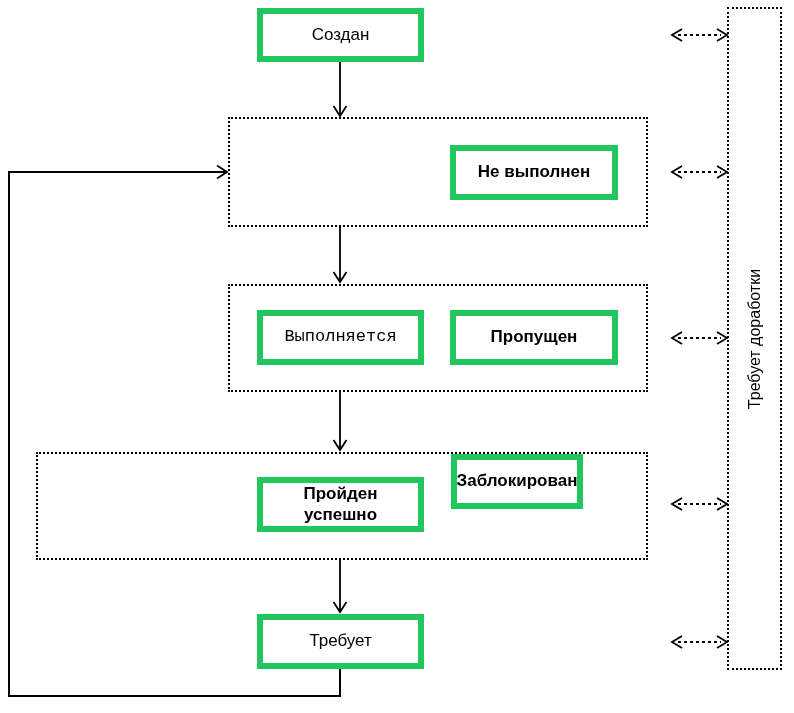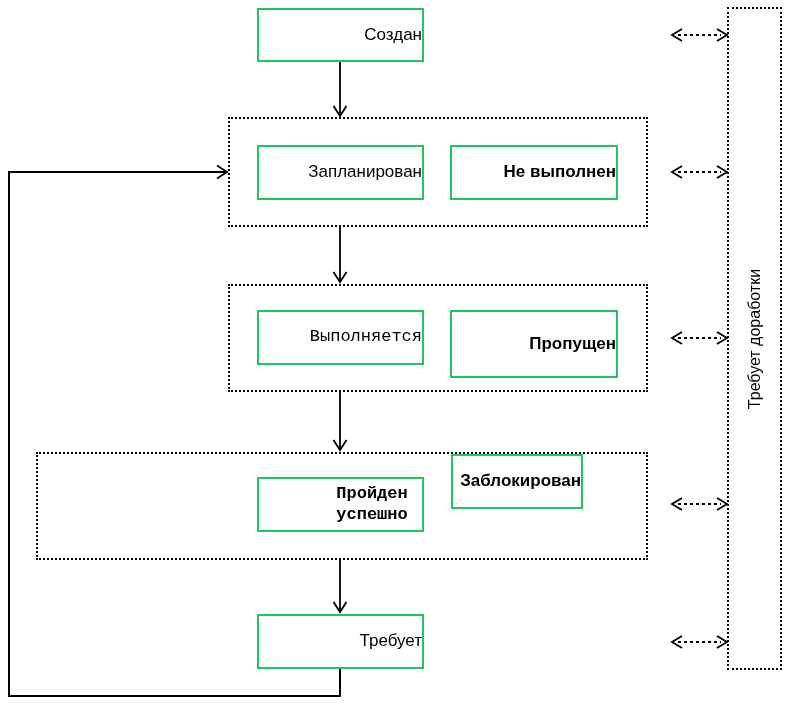--- a/index.html
+++ b/index.html
@@ -16,47 +16,47 @@
     overflow: hidden;
   }
   #connectors {
     position: absolute;
     left: 0; top: 0;
     width: 794px; height: 713px;
   }
   .node {
     position: absolute;
     box-sizing: border-box;
-    border: 2px solid #22c55e;
+    border: 6px solid #22c55e;
     background: #ffffff;
     display: flex;
     align-items: center;
-    justify-content: flex-end;
+    justify-content: center;
     text-align: center;
     font-size: 17px;
     color: #000000;
     line-height: 1.2;
   }
   .node.bold { font-weight: bold; }
   .node .label-inner { display: inline-block; }
-  .node.wrap .label-inner { max-width: 100px; font-family: Liberation Mono, monospace; }
+  .node.wrap .label-inner { max-width: 100px; }
   .group {
     position: absolute;
     box-sizing: border-box;
     border: 2px dotted #000000;
     background: transparent;
   }
   
   .pos-created      { left: 257px; top: 8px;   width: 167px; height: 54px; }
   .pos-group1       { left: 228px; top: 117px; width: 420px; height: 110px; }
   .pos-planned      { left: 257px; top: 145px; width: 167px; height: 55px; }
   .pos-notexecuted  { left: 450px; top: 145px; width: 168px; height: 55px; }
   .pos-group2       { left: 228px; top: 284px; width: 420px; height: 108px; }
   .pos-inprogress   { left: 257px; top: 310px; width: 167px; height: 55px; font-family: Liberation Mono, monospace; }
-  .pos-skipped      { left: 450px; top: 310px; width: 168px; height: 68px; }
+  .pos-skipped      { left: 450px; top: 310px; width: 168px; height: 55px; }
   .pos-group3       { left: 36px;  top: 452px; width: 612px; height: 108px; }
   .pos-failed       { left: 63px;  top: 477px; width: 165px; height: 55px; }
   .pos-passed       { left: 257px; top: 477px; width: 167px; height: 55px; }
   .pos-blocked      { left: 451px; top: 454px; width: 132px; height: 55px; }
   .pos-closed       { left: 257px; top: 614px; width: 167px; height: 55px; }
   .pos-rework       { left: 727px; top: 7px;   width: 55px;  height: 663px; }
   .rework-label {
     position: absolute;
     left: 50%;
     top: 50%;
@@ -127,23 +127,20 @@
       <path d="M682 636 L672 642 L682 648"></path>
       <path d="M717 636 L727 642 L717 648"></path>
     </g>
   </svg>
 
   <div class="node pos-created">
     <span class="label-inner">Создан</span>
   </div>
 
   <div class="group pos-group1"></div>
-  <div class="node pos-planned">
-    <span class="label-inner">Запланирован</span>
-  </div>
   <div class="node bold pos-notexecuted">
     <span class="label-inner">Не выполнен</span>
   </div>
 
   <div class="group pos-group2"></div>
   <div class="node pos-inprogress">
     <span class="label-inner">Выполняется</span>
   </div>
   <div class="node bold pos-skipped">
     <span class="label-inner">Пропущен</span>

